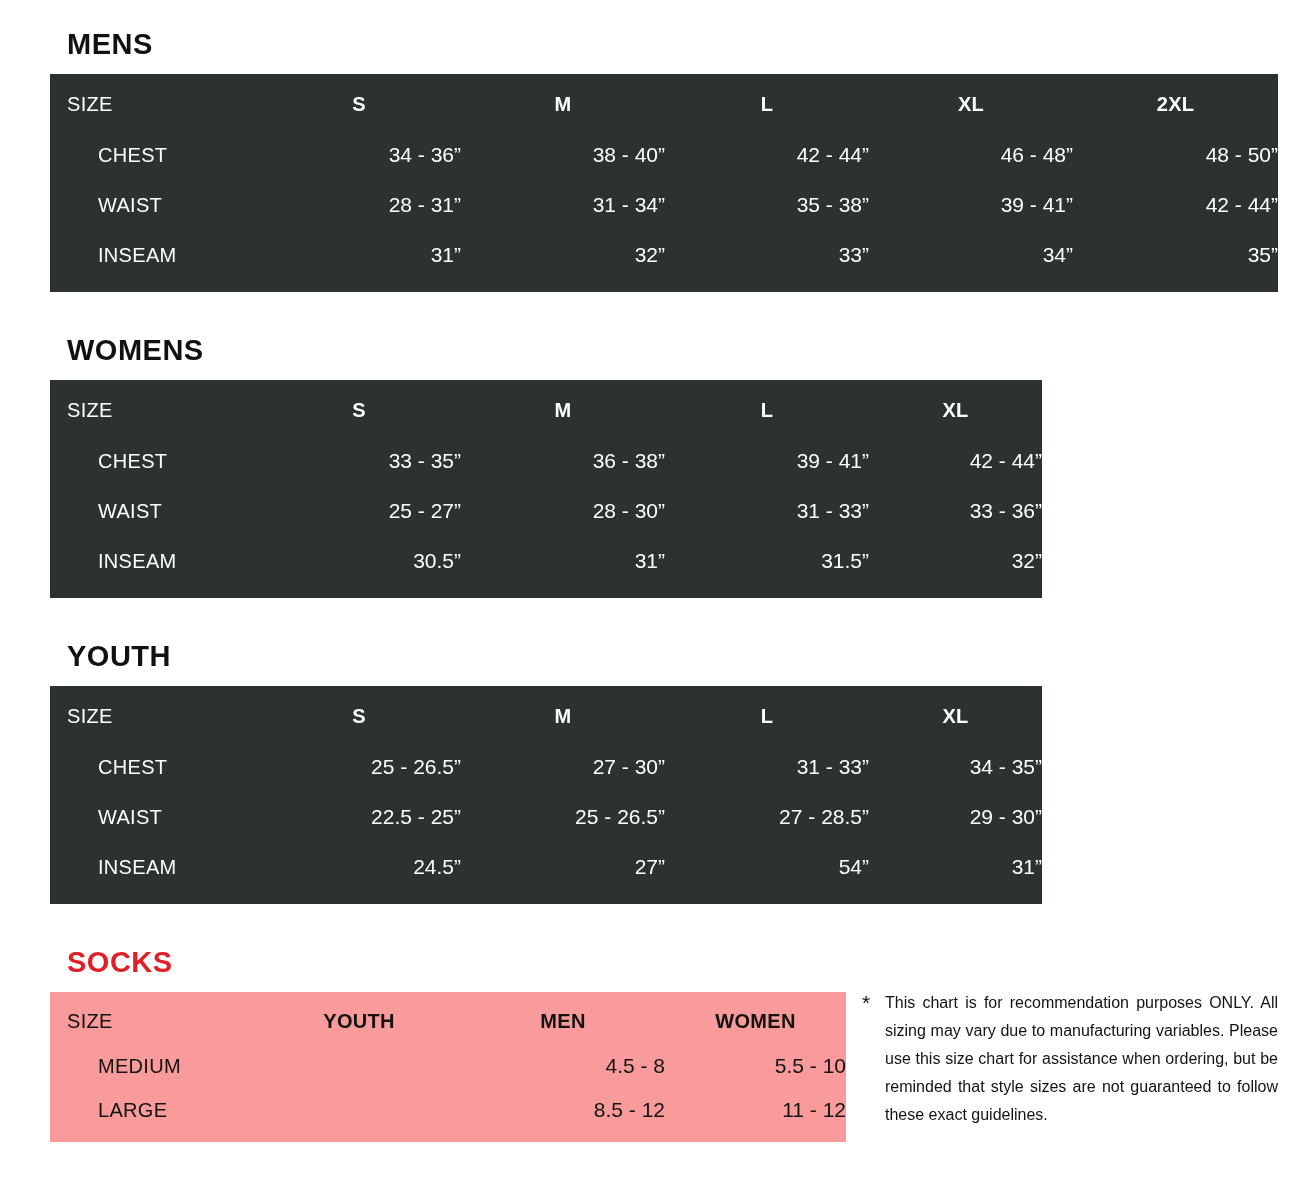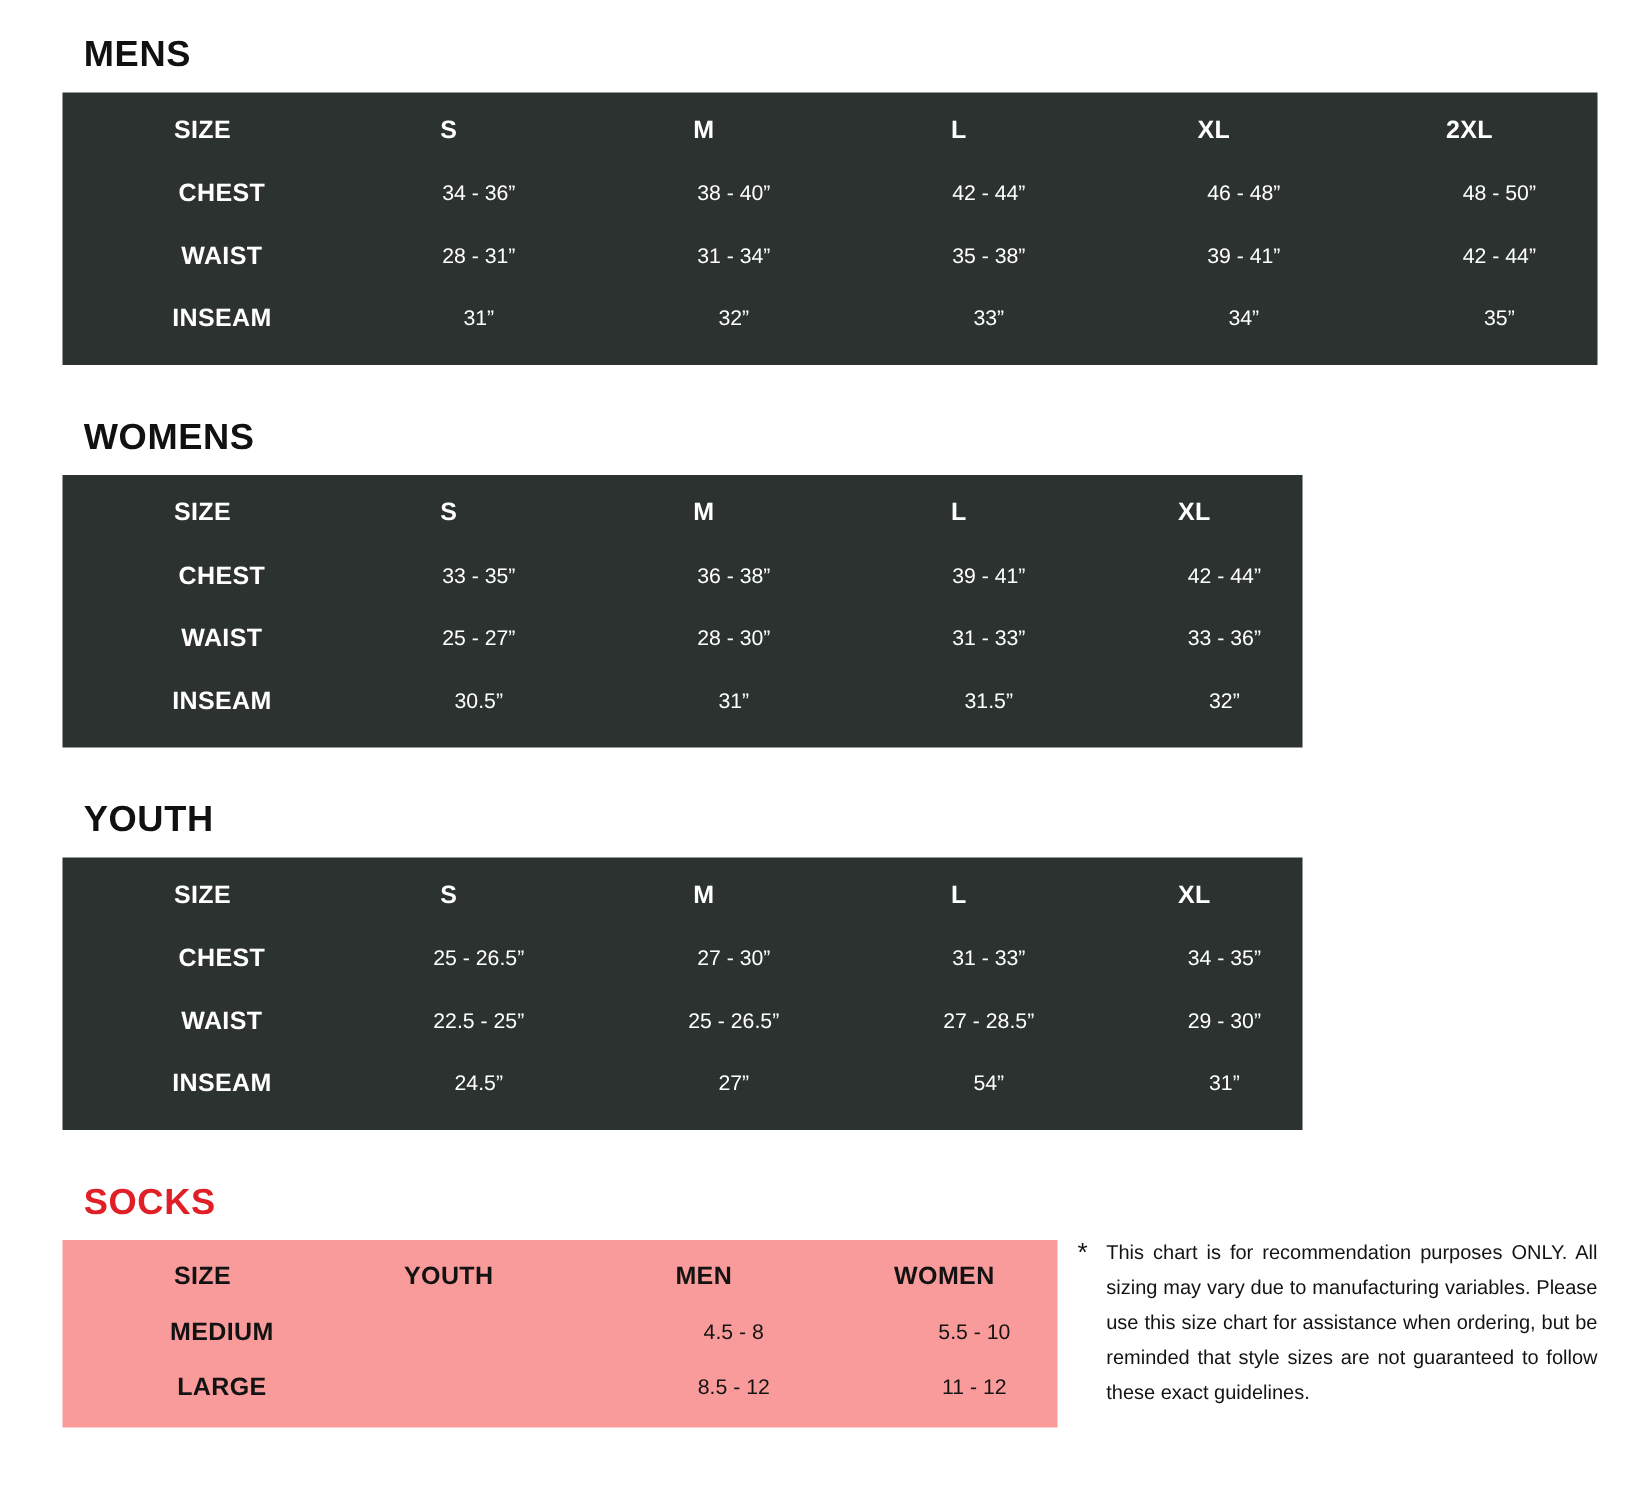--- a/index.html
+++ b/index.html
@@ -50,35 +50,35 @@
     vertical-align: middle;
     white-space: nowrap;
   }
   tr.head-row td { height: 52px; }
   tr.data-row td { height: 50px; padding-left: 48px; }
   .theme-pink tr.head-row td { height: 46px; }
   .theme-pink tr.data-row td { height: 44px; }
 
   td.lbl {
     font-size: 20px;
-    font-weight: bold;
+    font-weight: normal;
     padding-left: 17px;
-    text-align: center;
+    text-align: left;
     letter-spacing: 0.3px;
   }
   td.th {
     font-size: 20px;
     font-weight: bold;
     text-align: center;
     letter-spacing: 0.3px;
   }
   td.val {
-    font-size: 17px;
+    font-size: 21px;
     font-weight: normal;
-    text-align: center;
+    text-align: right;
   }
 
   .socks-row {
     display: flex;
     align-items: flex-start;
   }
   .disclaimer {
     margin-left: 16px;
     margin-top: 43px;
     width: 420px;

